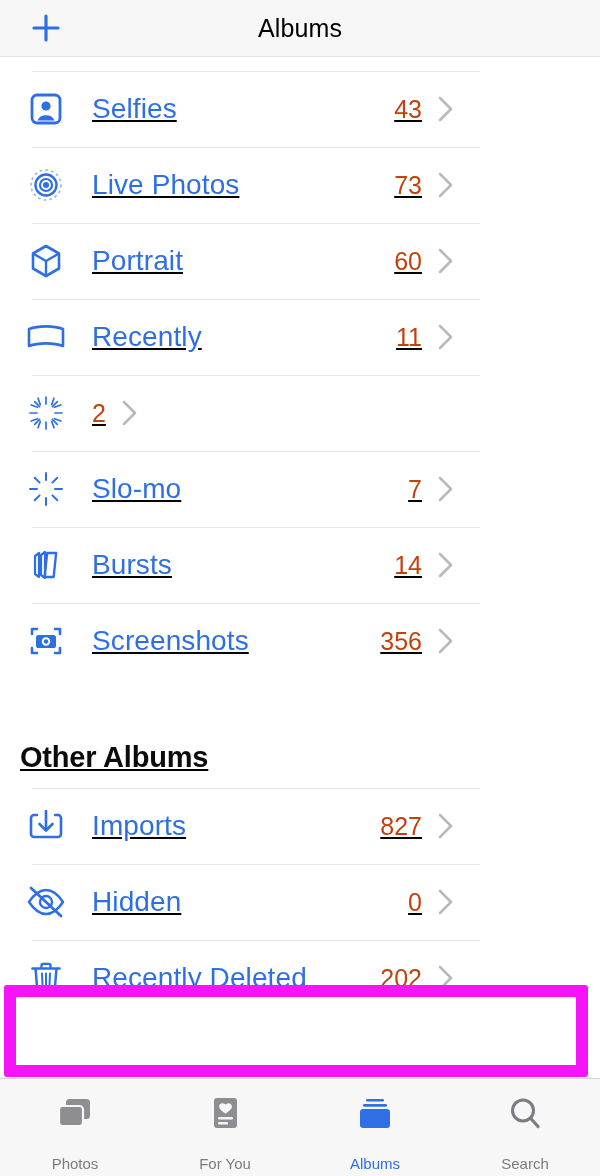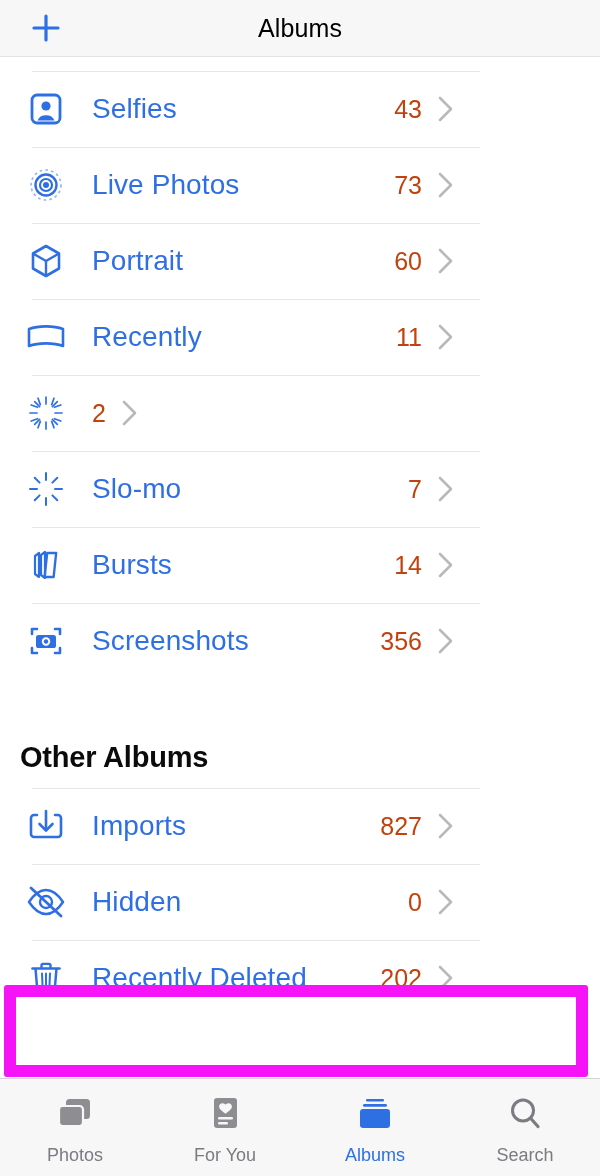--- a/index.html
+++ b/index.html
@@ -26,21 +26,21 @@
     cursor:pointer;
   }
   .nav-title {
     width:100%; text-align:center;
     font-size:25px; color:#000; letter-spacing:.1px;
   }
 
   
   .list-area {
     position:absolute; top:57px; left:0; width:480px; bottom:98px;
-    background:#fff; overflow:hidden;
+    background:#fff; overflow:hidden;text-decoration:underline;
   }
 
   
   .clipped-row {
     position:relative; height:14px; overflow:hidden;
   }
   .clipped-inner {
     position:absolute; bottom:0; left:0; width:600px; height:76px;
     display:flex; align-items:center; opacity:.30;
   }
@@ -103,21 +103,21 @@
     display:flex; align-items:flex-start;
     z-index:20;
   }
   .tab {
     flex:1 1 25%;
     display:flex; flex-direction:column; align-items:center;
     padding-top:12px;
     cursor:pointer;
   }
   .tab-ico { height:46px; display:flex; align-items:center; justify-content:center; }
-  .tab-label { font-size:18px; color:#7b7b80; margin-top:8px; }
+  .tab-label { font-size:15px; color:#7b7b80; margin-top:18px; }
   .tab.active .tab-label { color:#2f6fe4; }
 </style>
 </head>
 <body>
 
 <div id="screen">
 
   <div class="navbar">
     <div class="nav-add">
       <svg width="34" height="34" viewBox="0 0 34 34">

